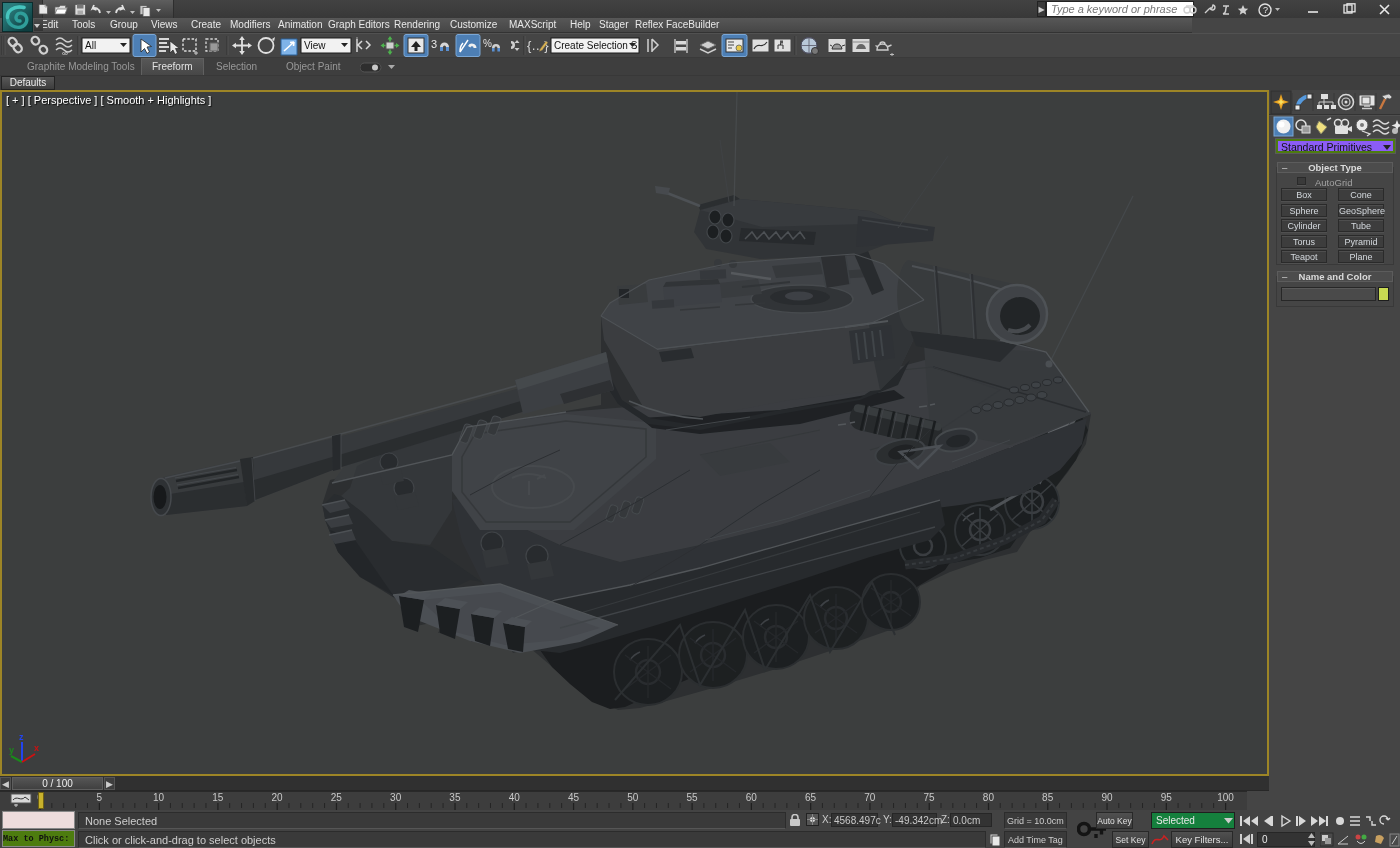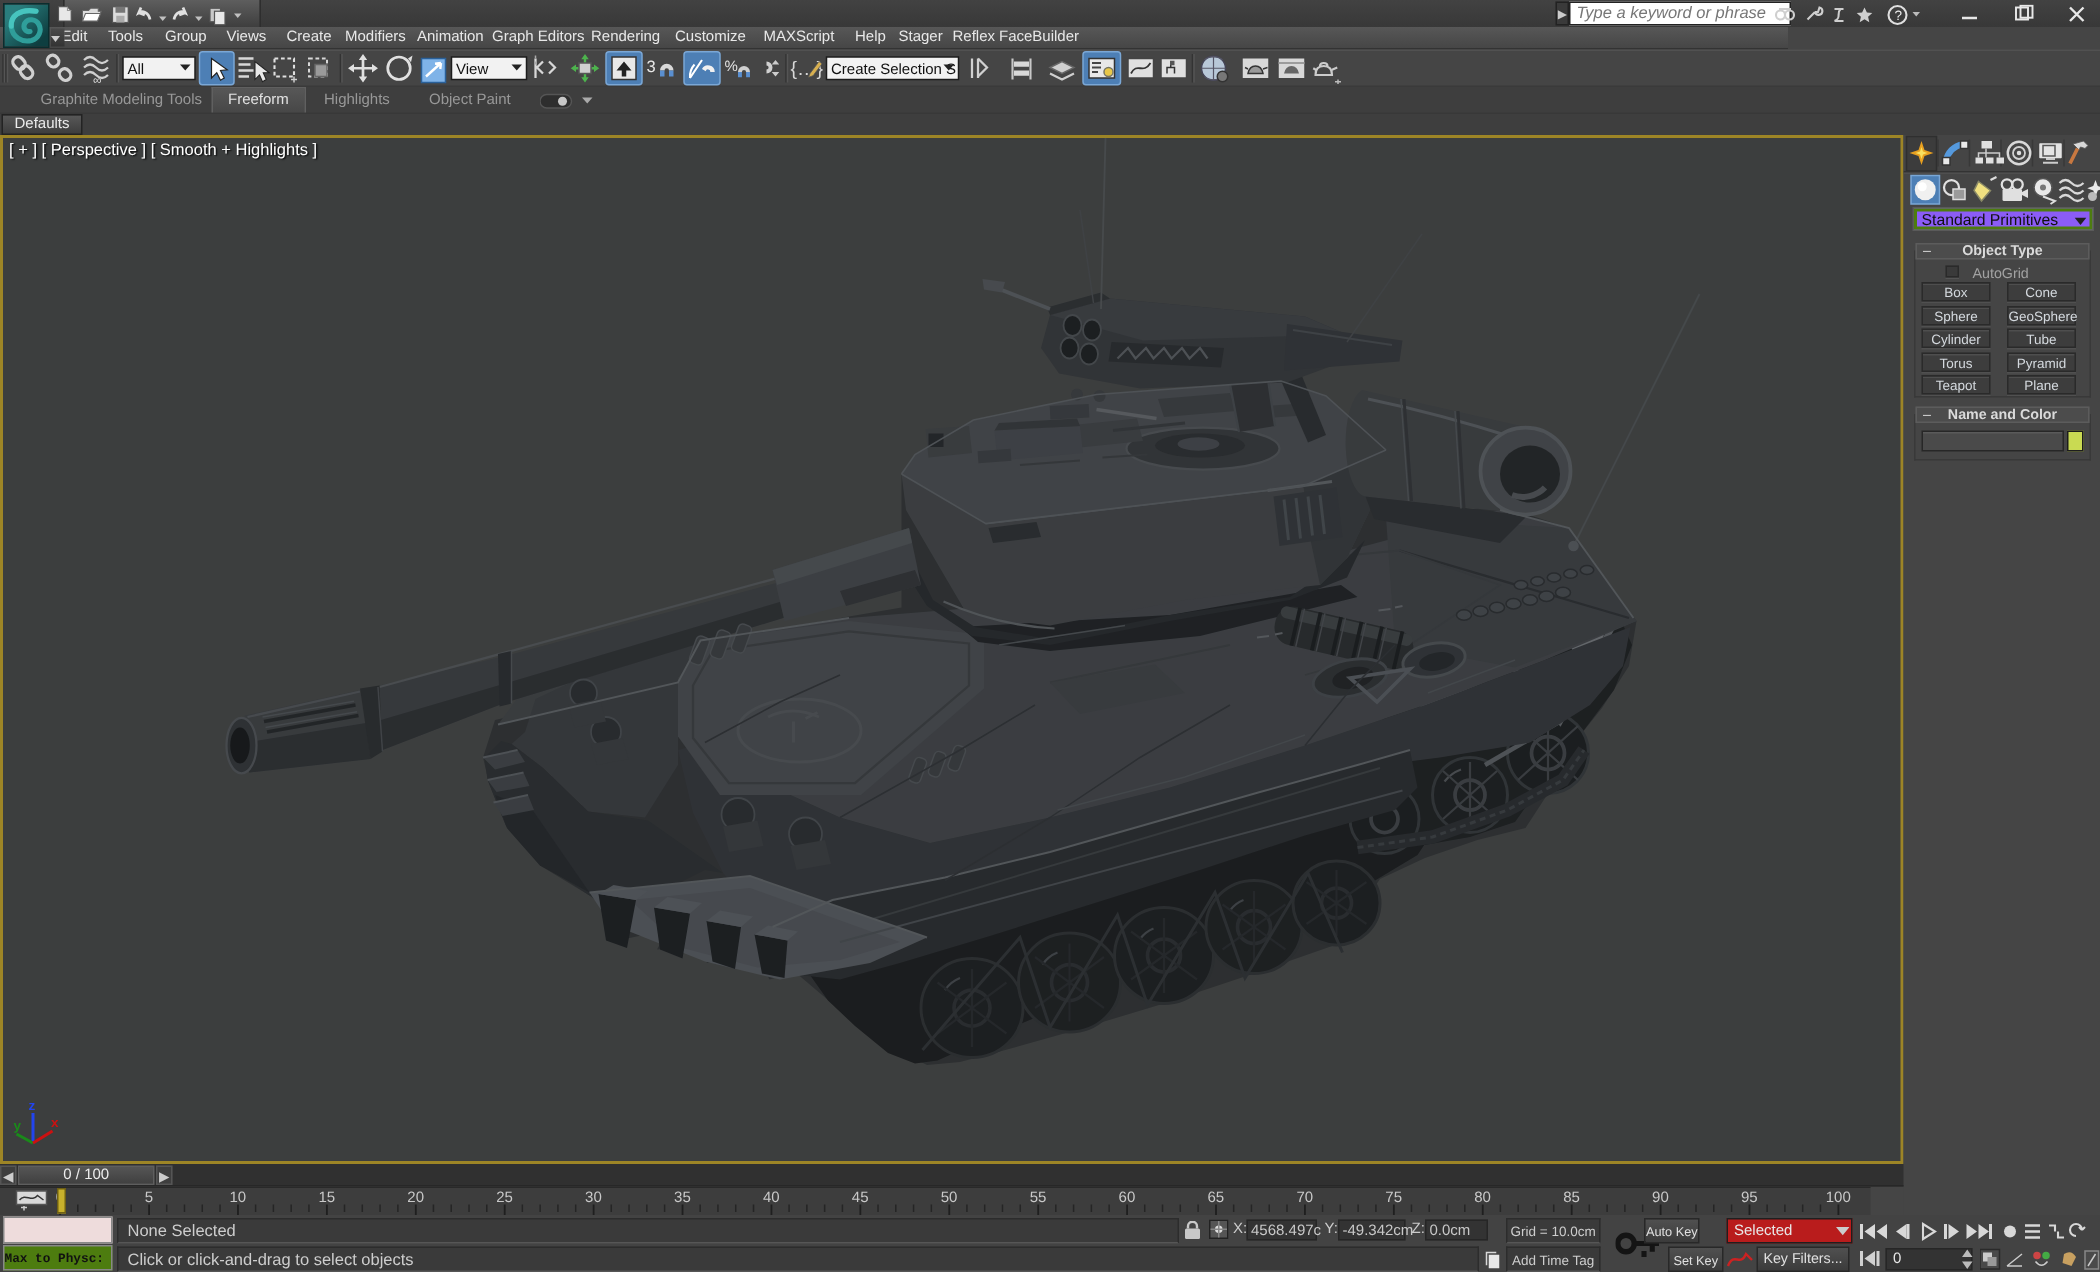--- a/index.html
+++ b/index.html
@@ -259,21 +259,21 @@
       <path d="M856 16 q1 -5 5 -5 q4 0 5 5 z" fill="#666"></path>
       <path d="M852 9 l18 0" stroke="#888"></path>
       <path d="M877 17 q0 -6 5.5 -6 q5.5 0 5.5 6 z M888 13.5 l3.5 -1.5 M878 14 l-2.5 -1.5 M880 11 q0 -2 2.5 -2 q2.5 0 2.5 2" stroke="#ccc" fill="none" stroke-width="1.4"></path>
       <path d="M892 20 l0 3 m-2 -1.5 l4 0" stroke="#bbb"></path>
     </g>
   </svg>
 
   <div id="ribbon">
     <span class="tab" style="left:27px">Graphite Modeling Tools</span>
     <span class="tab sel" style="left:141px">Freeform</span>
-    <span class="tab" style="left:216px">Highlights</span>
+    <span class="tab" style="left:216px">Selection</span>
     <span class="tab" style="left:286px">Object Paint</span>
   </div>
   <svg class="abs" style="left:360px;top:61px" width="40" height="12" viewBox="0 0 40 12">
     <rect x="0" y="2" width="21" height="9" rx="4.5" fill="#2e2e2e" stroke="#555"></rect>
     <circle cx="15" cy="6.5" r="3" fill="#c8c8c8"></circle>
     <path d="M28 4 l7 0 -3.5 4 z" fill="#aaa"></path>
   </svg>
   <div id="defaultsrow"></div>
   <div id="defaultstab">Defaults</div>
 
@@ -831,21 +831,21 @@
     <svg class="abs" style="left:989px;top:833px" width="12" height="13" viewBox="0 0 12 13">
       <rect x="1" y="1" width="8" height="10" fill="#d8d8d8" stroke="#444"></rect>
       <rect x="3" y="3" width="8" height="10" fill="#e8e8e8" stroke="#444"></rect>
     </svg>
     <svg class="abs" style="left:1077px;top:818px" width="32" height="22" viewBox="0 0 32 22">
       <circle cx="7" cy="11" r="5.5" fill="none" stroke="#141414" stroke-width="3.6"></circle>
       <path d="M12 11 l17 0 m-4.5 0.5 l0 5 m-5.5 -0.5 l0 4" stroke="#141414" stroke-width="3.4"></path>
     </svg>
     <div class="sbtn" style="left:1096px;top:812px;width:37px;height:17px;line-height:16px">Auto Key</div>
     <div class="sbtn" style="left:1112px;top:831px;width:37px;height:17px;line-height:16px">Set Key</div>
-    <div class="abs" style="left:1151px;top:812px;width:84px;height:17px;background:#b91c1c;border:1px solid #1f1f1f;color:#e8e8e8;font-size:10px;line-height:16px"><span style="margin-left:4px">Selected</span></div>
+    <div class="abs" style="left:1151px;top:812px;width:84px;height:17px;background:#15803d;border:1px solid #1f1f1f;color:#e8e8e8;font-size:10px;line-height:16px"><span style="margin-left:4px">Selected</span></div>
     <svg class="abs" style="left:1224px;top:818px" width="9" height="6" viewBox="0 0 9 6">
       <path d="M0 0 l9 0 -4.5 5.5 z" fill="#ccc"></path>
     </svg>
     <svg class="abs" style="left:1151px;top:833px" width="18" height="13" viewBox="0 0 18 13">
       <path d="M1 11 C5 1 9 12 13 3 L17 7" stroke="#cc2222" stroke-width="1.6" fill="none"></path>
     </svg>
     <div class="sbtn" style="left:1171px;top:831px;width:62px;height:17px;line-height:16px;font-size:9.5px">Key Filters...</div>
     <svg class="abs" style="left:1240px;top:813px" width="160" height="16" viewBox="0 0 160 16">
       <g fill="#d8d8d8" stroke="none">
         <rect x="0" y="3" width="2" height="10"></rect>

